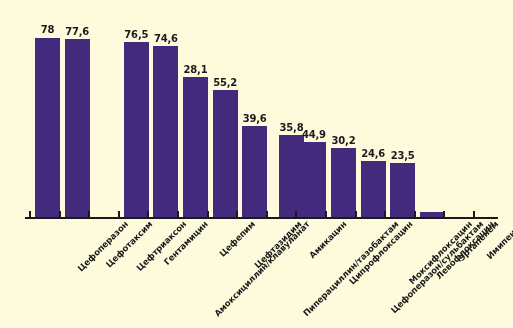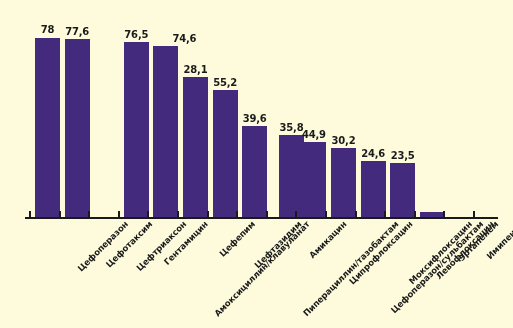--- a/index.html
+++ b/index.html
@@ -99,21 +99,21 @@
         <div class="bar-value" style="bottom: 183px;">78</div>
       </div>
       <div class="bar-slot" style="left: 64.6px; height: 252px;">
         <div class="bar-rect" style="height: 178.024px; bottom: 1px;"></div>
         <div class="bar-value" style="bottom: 181.024px;">77,6</div>
       </div>
       <div class="bar-slot" style="left: 123.8px; height: 218px;">
         <div class="bar-rect" style="height: 175.5px; bottom: 1px;"></div>
         <div class="bar-value" style="bottom: 178.5px;">76,5</div>
       </div>
-      <div class="bar-slot" style="left: 153.4px; height: 218px; padding-left: 37px;">
+      <div class="bar-slot" style="left: 153.4px; height: 218px;">
         <div class="bar-rect" style="height: 171.141px; bottom: 1px;"></div>
         <div class="bar-value" style="bottom: 174.141px;">74,6</div>
       </div>
       <div class="bar-slot" style="left: 183px; height: 218px;">
         <div class="bar-rect" style="height: 140.4px; bottom: 1px;"></div>
         <div class="bar-value" style="bottom: 143.4px;">28,1</div>
       </div>
       <div class="bar-slot" style="left: 212.6px; height: 168px; text-decoration: underline;">
         <div class="bar-rect" style="height: 126.635px; bottom: 1px;"></div>
         <div class="bar-value" style="bottom: 129.635px;">55,2</div>

